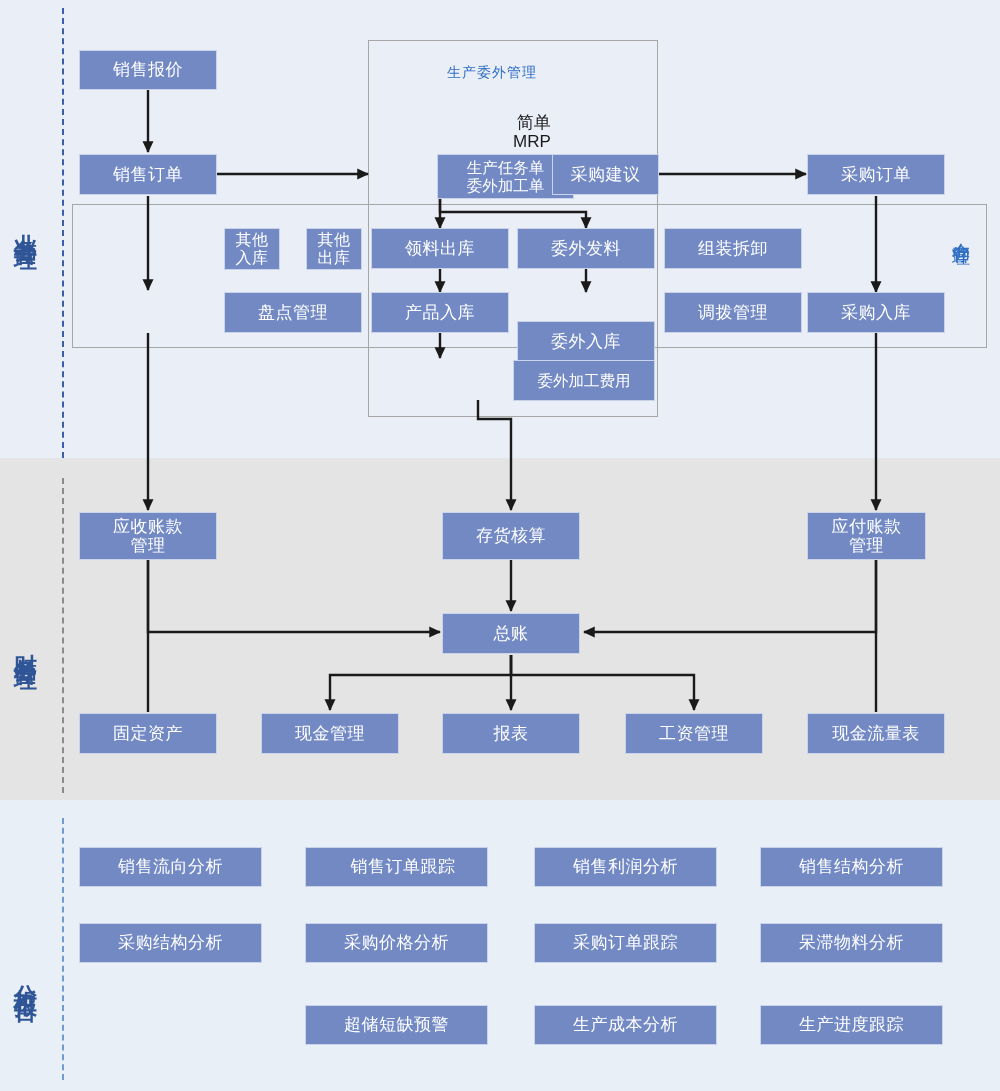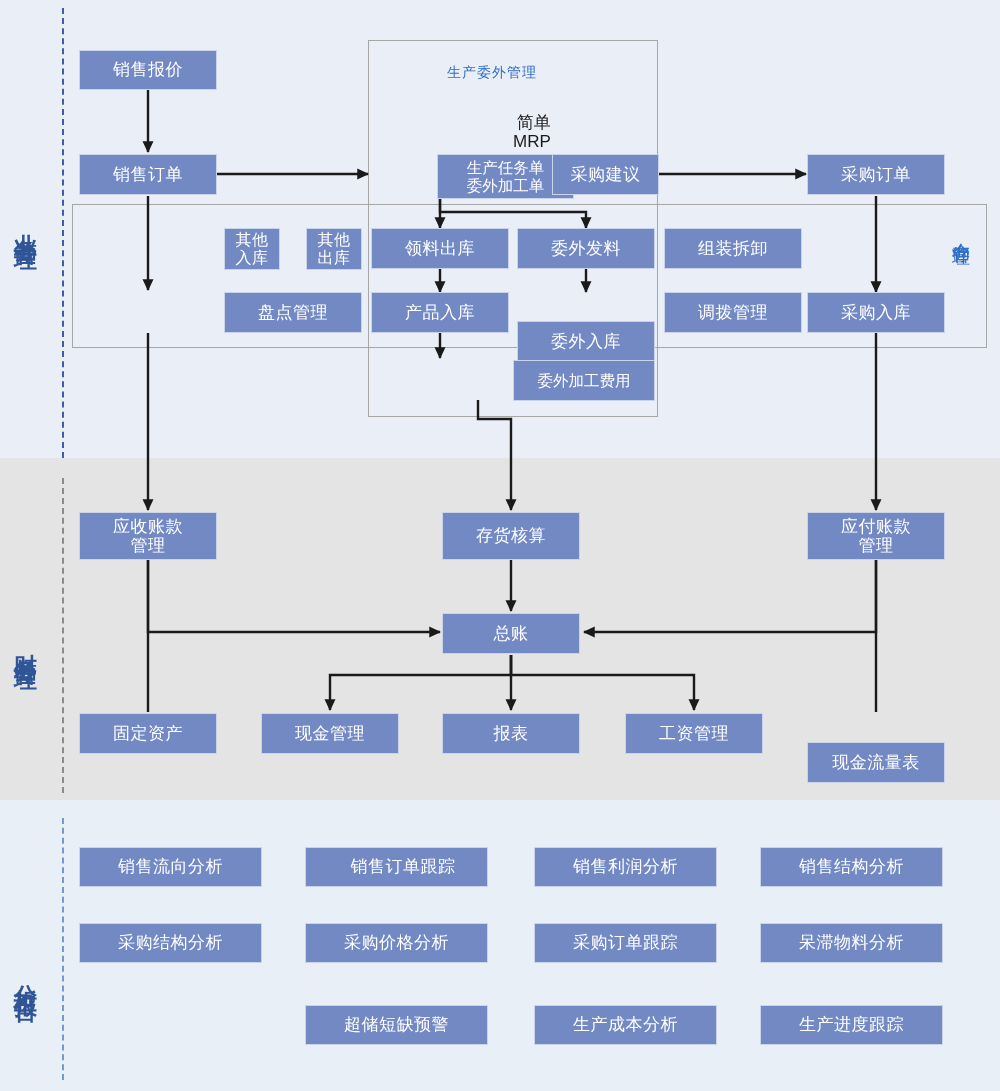--- a/index.html
+++ b/index.html
@@ -170,30 +170,30 @@
   <div class="node" style="left:371px;top:292px;width:138px;height:41px;">产品入库</div>
   <div class="node" style="left:517px;top:292px;width:138px;height:41px;margin-top:29px;">委外入库</div>
   <div class="node" style="left:664px;top:292px;width:138px;height:41px;">调拨管理</div>
   <div class="node" style="left:807px;top:292px;width:138px;height:41px;">采购入库</div>
 
   <div class="node tight" style="left:513px;top:360px;width:142px;height:41px;">委外加工费用</div>
 
   <div class="node" style="left:79px;top:512px;width:138px;height:48px;">应收账款
 管理</div>
   <div class="node" style="left:442px;top:512px;width:138px;height:48px;">存货核算</div>
-  <div class="node" style="left:807px;top:512px;width:138px;height:48px;">应付账款
+  <div class="node" style="left:807px;top:512px;width:119px;height:48px;">应付账款
 管理</div>
 
   <div class="node" style="left:442px;top:613px;width:138px;height:41px;">总账</div>
 
   <div class="node" style="left:79px;top:713px;width:138px;height:41px;">固定资产</div>
   <div class="node" style="left:261px;top:713px;width:138px;height:41px;">现金管理</div>
   <div class="node" style="left:442px;top:713px;width:138px;height:41px;">报表</div>
   <div class="node" style="left:625px;top:713px;width:138px;height:41px;">工资管理</div>
-  <div class="node" style="left:807px;top:713px;width:138px;height:41px;margin-top:29px;">现金流量表</div>
+  <div class="node" style="left:807px;top:713px;width:138px;height:41px;">现金流量表</div>
 
   <div class="node" style="left:79px;top:847px;width:183px;height:40px;">销售流向分析</div>
   <div class="node" style="left:305px;top:847px;width:183px;height:40px;padding-left:13px;">销售订单跟踪</div>
   <div class="node" style="left:534px;top:847px;width:183px;height:40px;">销售利润分析</div>
   <div class="node" style="left:760px;top:847px;width:183px;height:40px;">销售结构分析</div>
 
   <div class="node" style="left:79px;top:923px;width:183px;height:40px;">采购结构分析</div>
   <div class="node" style="left:305px;top:923px;width:183px;height:40px;">采购价格分析</div>
   <div class="node" style="left:534px;top:923px;width:183px;height:40px;">采购订单跟踪</div>
   <div class="node" style="left:760px;top:923px;width:183px;height:40px;">呆滞物料分析</div>

